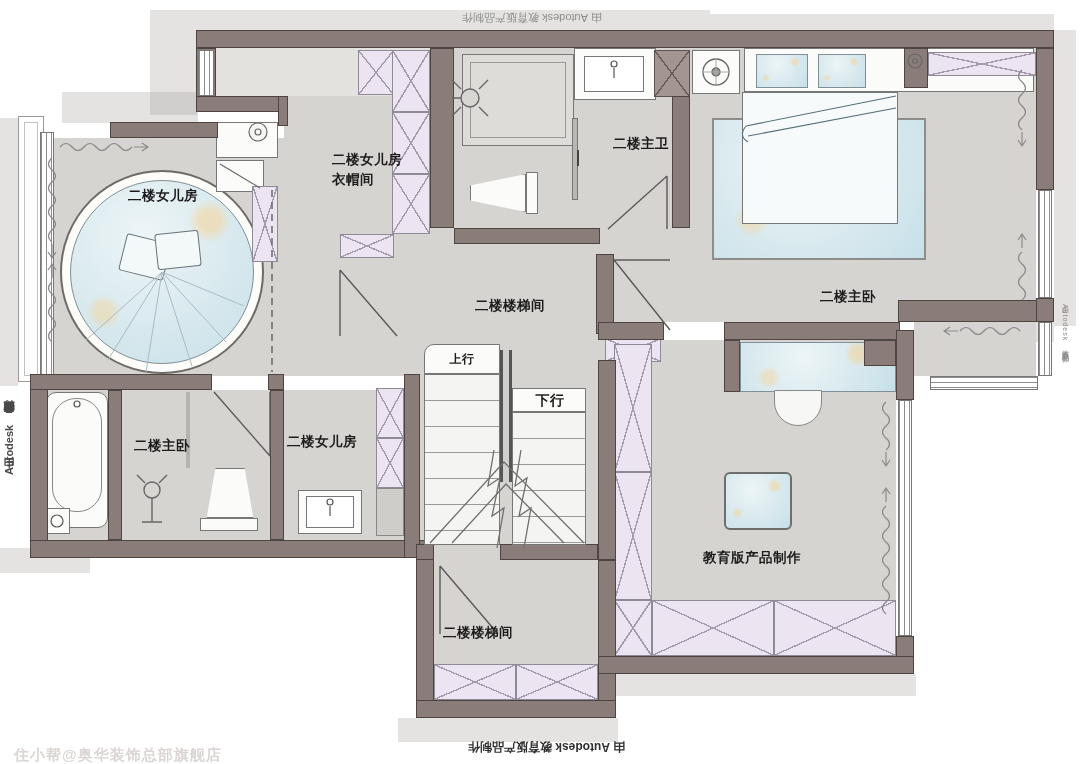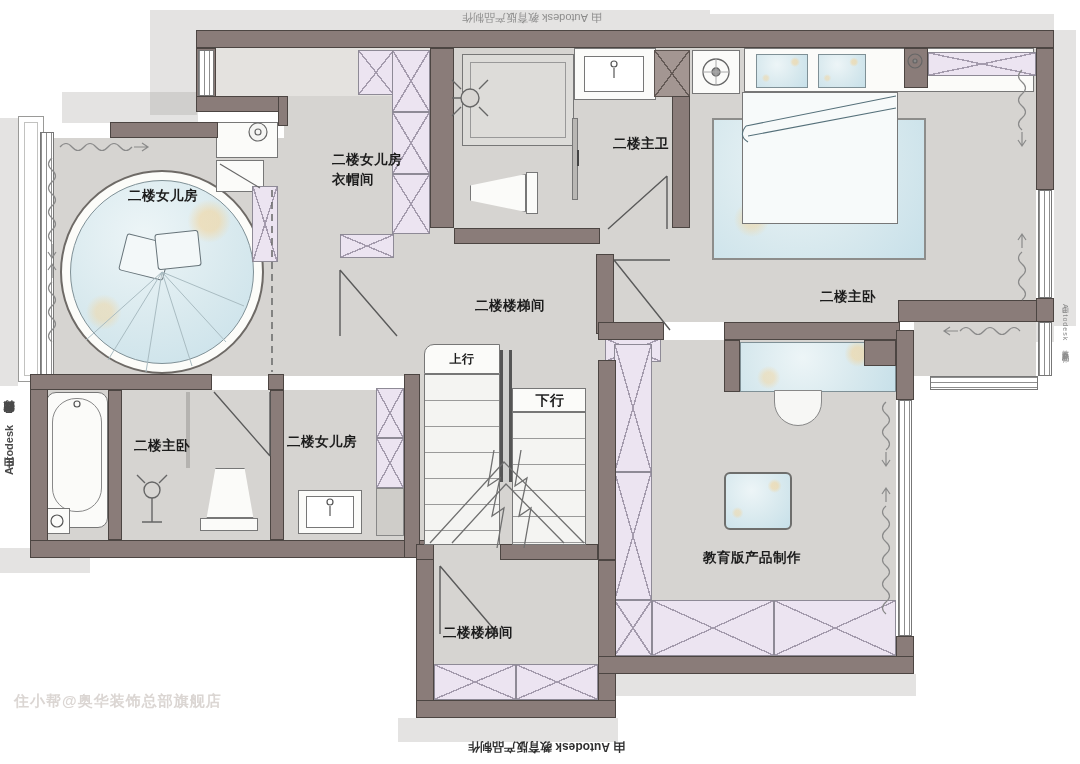--- a/index.html
+++ b/index.html
@@ -252,15 +252,15 @@
   <div class="lbl" style="left:322px;top:442px">二楼女儿房</div>
   <div class="lbl" style="left:478px;top:633px">二楼楼梯间</div>
   <div class="lbl" style="left:752px;top:558px">教育版产品制作</div>
   <div class="lbl" style="left:462px;top:359px;font-size:12px">上行</div>
   <div class="lbl" style="left:550px;top:400px;font-size:14px">下行</div>
 
   <div class="wm" style="left:2px;top:278px;height:200px;writing-mode:vertical-rl;transform:rotate(180deg);font-weight:600">由 Autodesk 教育版产品制作</div>
   <div class="wm" style="left:462px;top:10px;transform:rotate(180deg);color:#6f6f6f;opacity:.75">由 Autodesk 教育版产品制作</div>
   <div class="wm" style="left:468px;top:738px;transform:rotate(180deg);font-size:12px;font-weight:600;color:#2f2f2f">由 Autodesk 教育版产品制作</div>
   <div class="wm" style="left:1060px;top:300px;height:180px;writing-mode:vertical-rl;font-size:7px;color:#8a8a8a;letter-spacing:1px">由 Autodesk 教育版产品制作</div>
-  <div class="wm" style="left:14px;top:692px;font-size:15px;font-weight:700;color:#dbd6d3;letter-spacing:1px">住小帮@奥华装饰总部旗舰店</div>
+  <div class="wm" style="left:14px;top:746px;font-size:15px;font-weight:700;color:#dbd6d3;letter-spacing:1px">住小帮@奥华装饰总部旗舰店</div>
 
 </div>
 
 </body></html>

